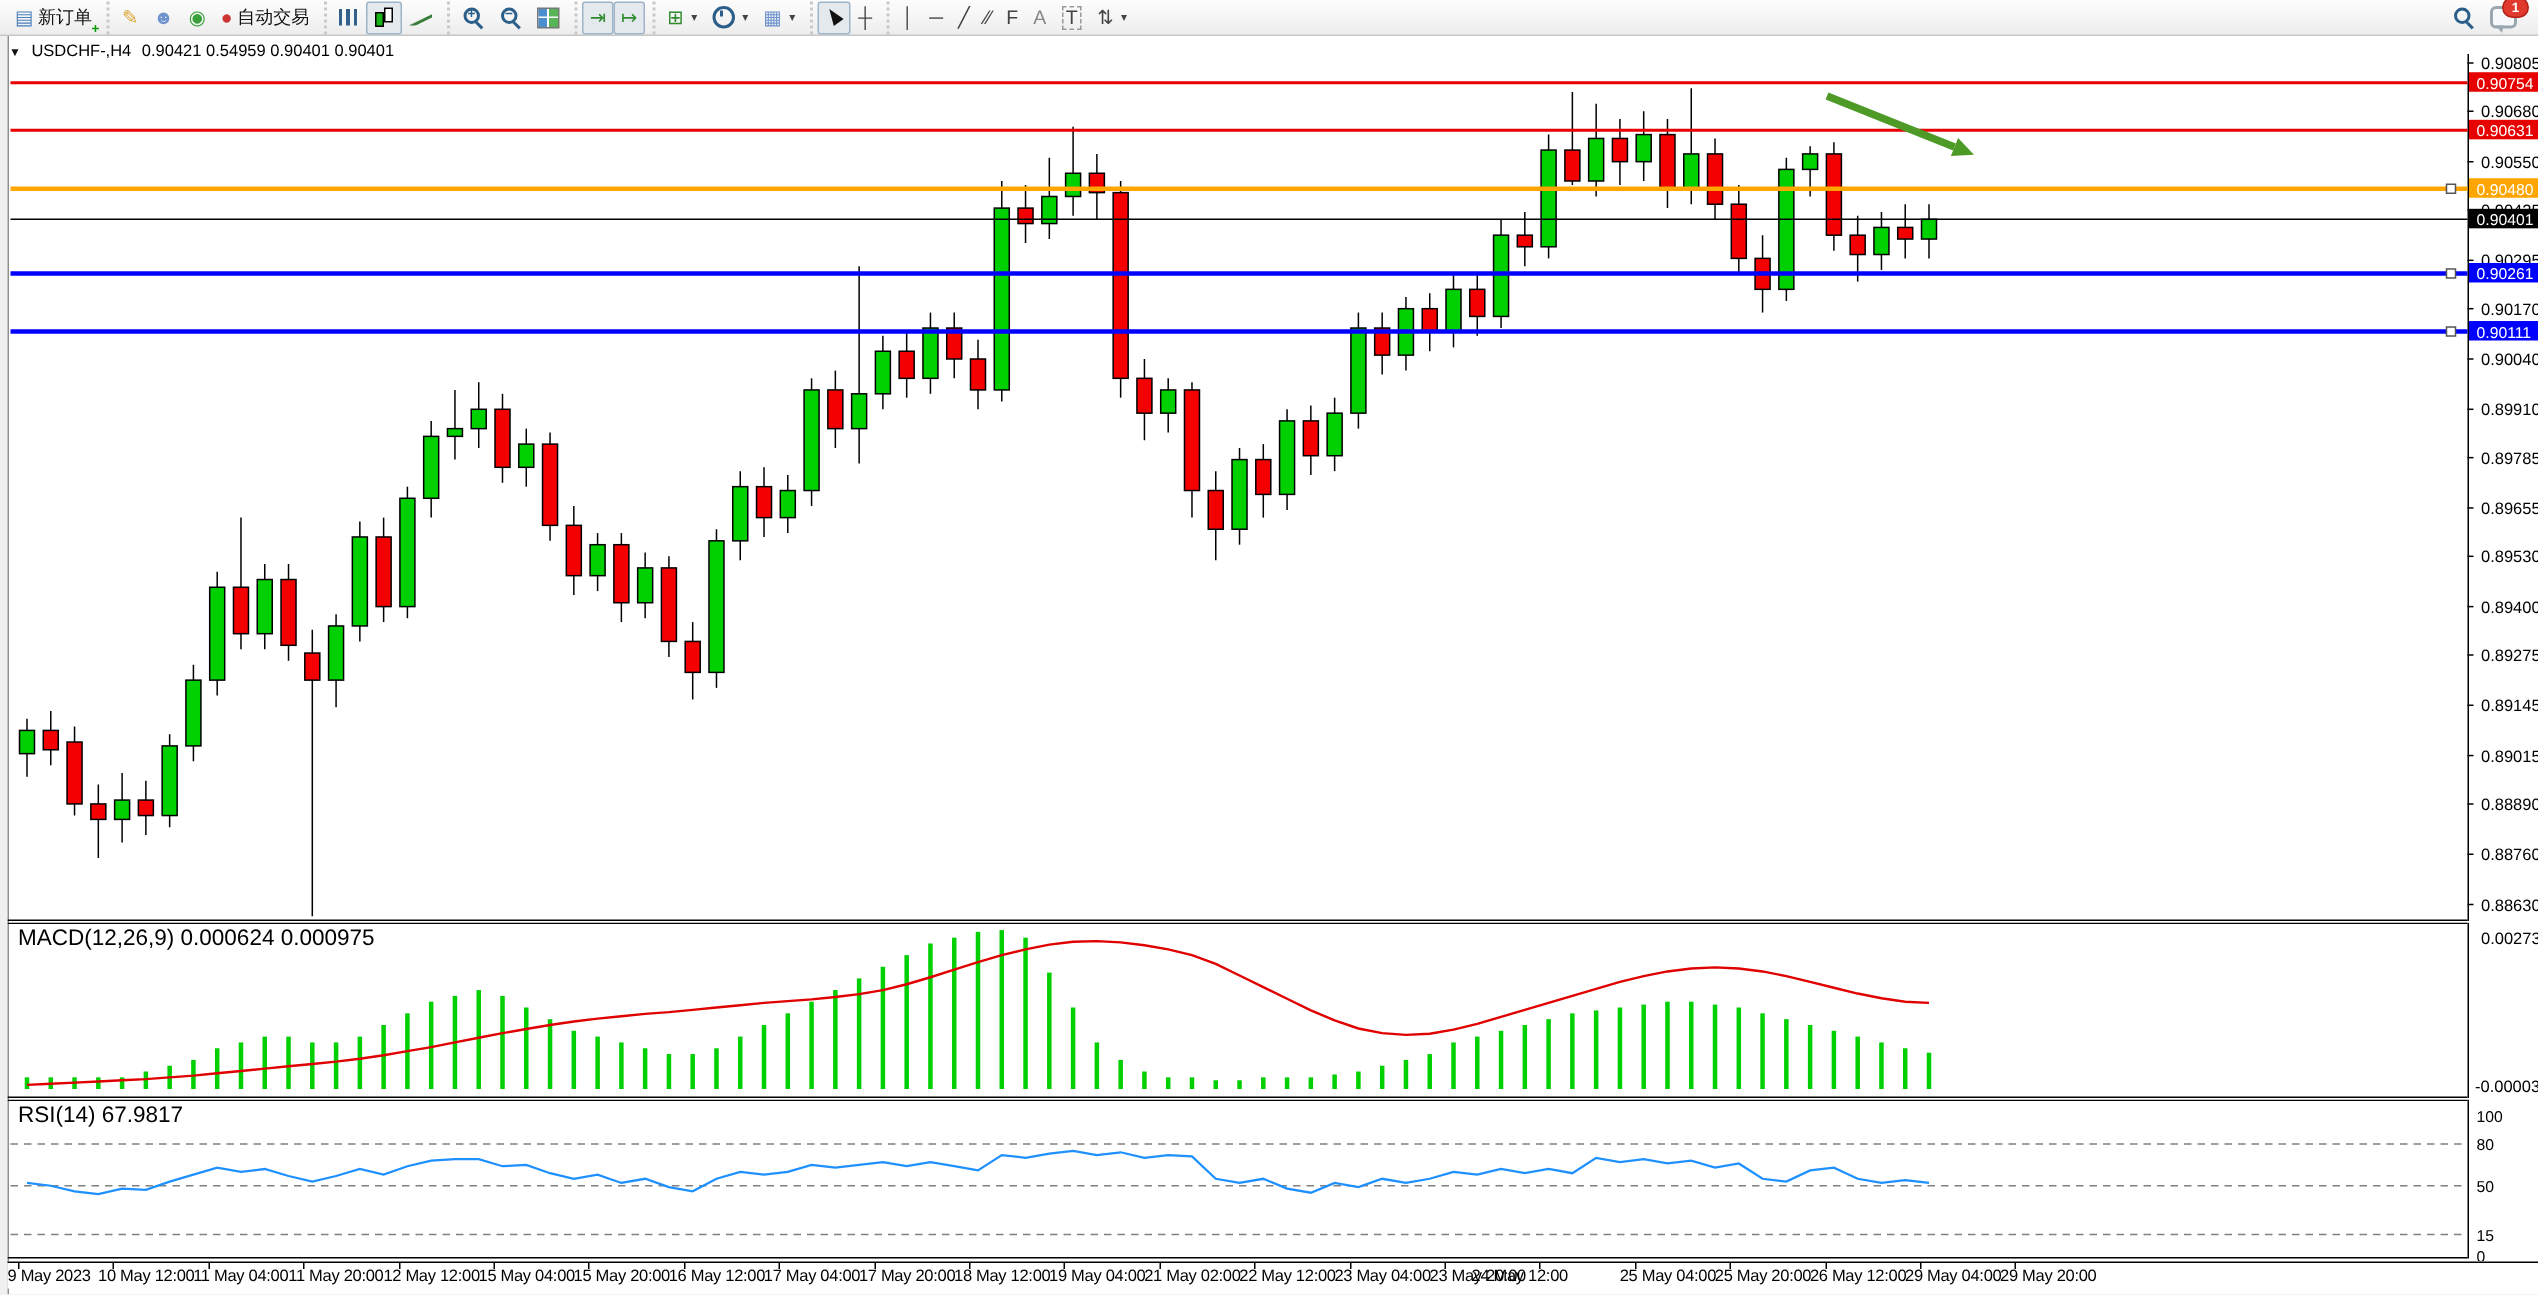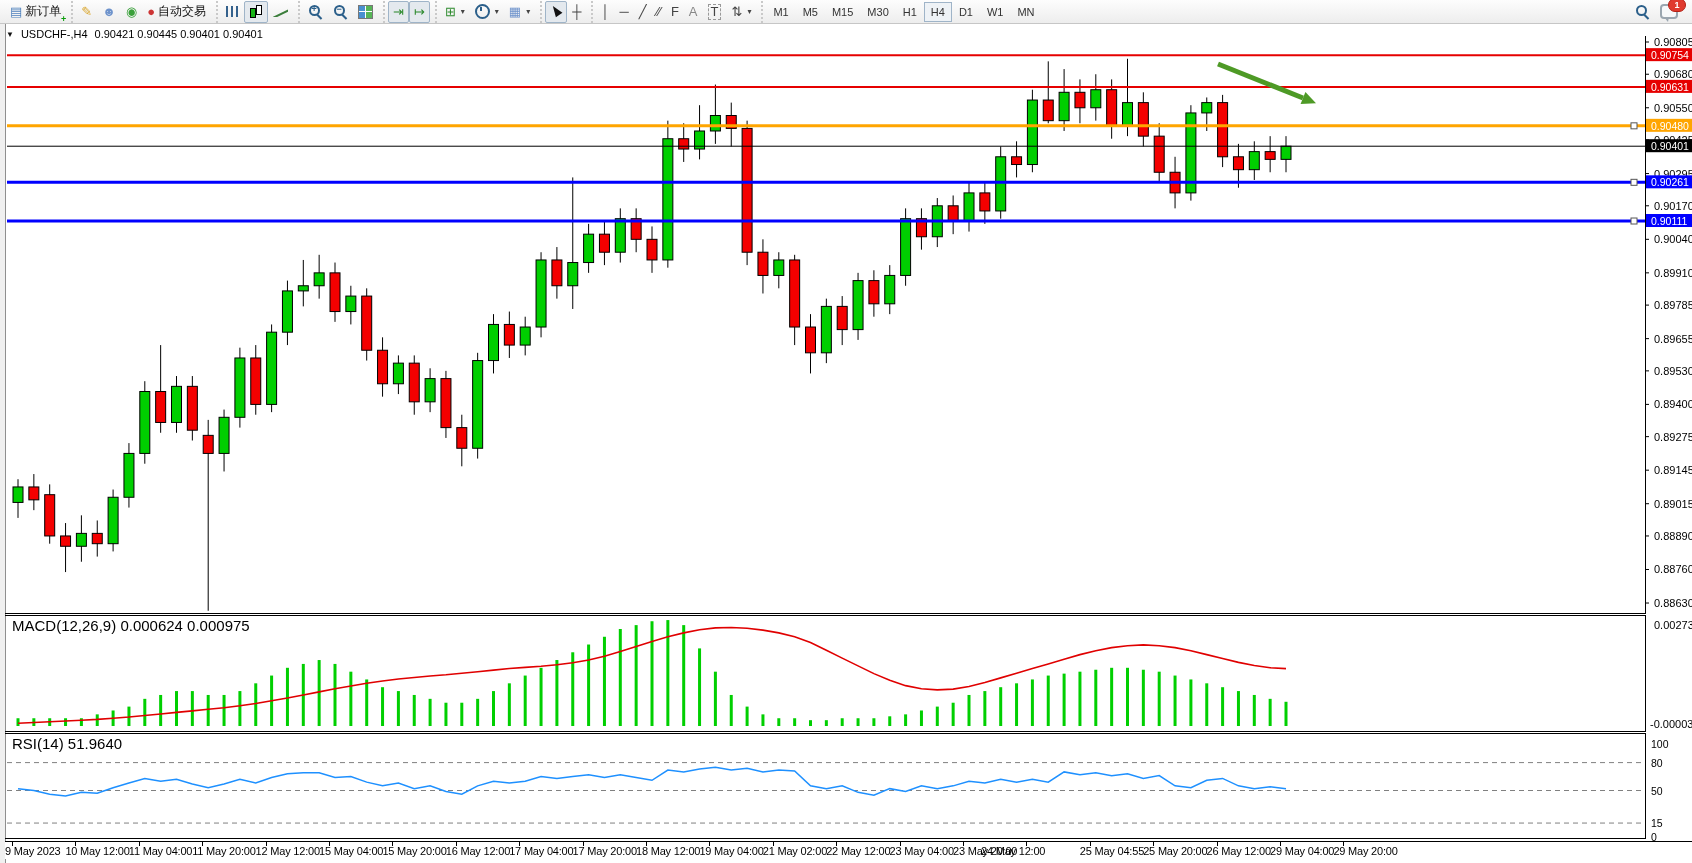--- a/index.html
+++ b/index.html
@@ -154,49 +154,38 @@
           <span class="tb-glyph" style="color: rgb(136, 136, 136);">A</span>
         </span>
         <span class="tb-btn">
           <span class="tb-glyph boxed" style="color: rgb(68, 68, 68);">T</span>
         </span>
         <span class="tb-btn">
           <span class="tb-glyph" style="color: rgb(68, 68, 68);">⇅</span>
           <span class="caret">▾</span>
         </span>
       </div>
-      <div class="tb-group">
-        <span class="tb-tf">M1</span>
-        <span class="tb-tf">M5</span>
-        <span class="tb-tf">M15</span>
-        <span class="tb-tf">M30</span>
-        <span class="tb-tf">H1</span>
-        <span class="tb-tf active">H4</span>
-        <span class="tb-tf">D1</span>
-        <span class="tb-tf">W1</span>
-        <span class="tb-tf">MN</span>
-      </div>
       <span class="tb-spacer"></span>
       <div class="tb-group" style="border-left: none; margin-right: 6px;">
         <span class="tb-btn">
           <span class="mag"></span>
         </span>
         <span class="tb-btn">
           <span class="chat-bubble"></span>
           <span class="badge">1</span>
         </span>
       </div>
     </div>
 
   <div id="chart-window"></div>
 
   <div id="title-row">
     <span id="oct-arrow">▼</span>
     <span>USDCHF-,H4</span>
-    <span>0.90421 0.90445 0.90401 0.90401</span>
+    <span>0.90421 0.54959 0.90401 0.90401</span>
   </div>
 
   <svg id="main-svg" width="1687" height="579" style="top:36px;">
       <line x1="0" y1="577.5" x2="1640" y2="577.5" stroke="#000" stroke-width="1"></line>
       <line x1="1640.5" y1="0" x2="1640.5" y2="578" stroke="#000" stroke-width="1"></line>
       <g>
         <line x1="1640" y1="6" x2="1644" y2="6" stroke="#000"></line>
         <text x="1649" y="10" font-size="11" fill="#000000">0.90805</text>
         <line x1="1640" y1="38.24249999999931" x2="1644" y2="38.24249999999931" stroke="#000"></line>
         <text x="1649" y="42.24249999999931" font-size="11" fill="#000000">0.90680</text>
@@ -511,21 +500,21 @@
         <rect x="1247.8" y="79.96000000000001" width="3" height="31.04" fill="#00cf00"></rect>
         <rect x="1263.6499999999999" y="83.84" width="3" height="27.16" fill="#00cf00"></rect>
         <rect x="1279.5" y="86.7888" width="3" height="24.2112" fill="#00cf00"></rect>
       </g>
       <polyline points="13,108.284 28.85,107.508 44.7,106.732 60.55,105.956 76.4,105.18 92.25,104.404 108.1,103.24 123.95,102.076 139.8,100.524 155.65,98.972 171.5,97.42 187.35,95.868 203.2,94.316 219.04999999999998,92.764 234.9,90.824 250.75,88.49600000000001 266.6,85.78 282.45,83.064 298.3,79.96000000000001 314.15,76.856 330,73.75200000000001 345.84999999999997,71.036 361.7,68.32 377.55,65.992 393.4,64.05199999999999 409.25,62.5 425.09999999999997,60.948 440.95,59.784000000000006 456.8,58.232 472.65,56.68 488.5,55.128 504.34999999999997,53.576 520.2,52.412000000000006 536.05,51.248 551.9,49.696 567.75,47.756 583.6,45.040000000000006 599.4499999999999,41.16 615.3,36.504000000000005 631.15,31.460000000000008 647,26.415999999999997 662.85,21.760000000000005 678.6999999999999,17.879999999999995 694.55,14.775999999999996 710.4,12.835999999999999 726.25,12.448000000000008 742.1,13.224000000000004 757.9499999999999,15.164000000000001 773.8,17.879999999999995 789.65,21.760000000000005 805.5,27.58 821.35,35.34 837.1999999999999,43.10000000000001 853.05,50.86 868.9,58.620000000000005 884.75,65.21600000000001 900.6,70.648 916.4499999999999,73.75200000000001 932.3,74.916 948.15,74.14 964,71.424 979.85,67.54400000000001 995.6999999999999,62.888 1011.55,58.232 1027.4,53.576 1043.25,48.92 1059.1,44.26400000000001 1074.95,39.608000000000004 1090.8,35.72800000000001 1106.6499999999999,32.62400000000001 1122.5,30.68400000000001 1138.35,29.908 1154.2,30.68400000000001 1170.05,32.62400000000001 1185.8999999999999,35.72800000000001 1201.75,39.608000000000004 1217.6,43.488000000000014 1233.45,47.36800000000001 1249.3,50.472 1265.1499999999999,52.800000000000004 1281,53.576" fill="none" stroke="#e00000" stroke-width="1.6"></polyline>
       <text x="1649" y="14" font-size="11" fill="#000">0.002731</text>
       <text x="1645" y="113" font-size="11" fill="#000">-0.000038</text>
     </svg>
 
   <div class="panel-label" style="left:12px;top:735px;">
-    <span>RSI(14)</span>&nbsp;<span>51.9640</span>
+    <span>RSI(14)</span>&nbsp;<span>67.9817</span>
   </div>
   <svg id="rsi-svg" width="1687" height="108" style="top:733px;">
       <line x1="0" y1="0.5" x2="1640" y2="0.5" stroke="#000"></line>
       <line x1="0" y1="105.5" x2="1640" y2="105.5" stroke="#000"></line>
       <line x1="1640.5" y1="0" x2="1640.5" y2="106" stroke="#000"></line>
       <line x1="2" y1="29.599999999999994" x2="1640" y2="29.599999999999994" stroke="#808080" stroke-dasharray="5,4"></line>
       <line x1="2" y1="57.5" x2="1640" y2="57.5" stroke="#808080" stroke-dasharray="5,4"></line>
       <line x1="2" y1="90.05" x2="1640" y2="90.05" stroke="#808080" stroke-dasharray="5,4"></line>
       <text x="1646" y="15" font-size="10.5" fill="#000">100</text>
       <text x="1646" y="33.599999999999994" font-size="10.5" fill="#000">80</text>
@@ -564,21 +553,21 @@
       <span class="t-label" style="left: 757.8px;">21 May 02:00</span>
       <span class="t-tick" style="left: 831.2px;"></span>
       <span class="t-label" style="left: 821.2px;">22 May 12:00</span>
       <span class="t-tick" style="left: 894.6px;"></span>
       <span class="t-label" style="left: 884.6px;">23 May 04:00</span>
       <span class="t-tick" style="left: 958px;"></span>
       <span class="t-label" style="left: 948px; text-align: right;">23 May 20:00</span>
       <span class="t-tick" style="left: 1021.4px;"></span>
       <span class="t-label" style="left: 976px;">24 May 12:00</span>
       <span class="t-tick" style="left: 1084.8px;"></span>
-      <span class="t-label" style="left: 1074.8px;">25 May 04:55</span>
+      <span class="t-label" style="left: 1074.8px;">25 May 04:00</span>
       <span class="t-tick" style="left: 1148.2px;"></span>
       <span class="t-label" style="left: 1138.2px;">25 May 20:00</span>
       <span class="t-tick" style="left: 1211.6px;"></span>
       <span class="t-label" style="left: 1201.6px;">26 May 12:00</span>
       <span class="t-tick" style="left: 1275px;"></span>
       <span class="t-label" style="left: 1265px; text-align: center;">29 May 04:00</span>
       <span class="t-tick" style="left: 1338.4px;"></span>
       <span class="t-label" style="left: 1328.4px;">29 May 20:00</span>
     </div>
 </div>

